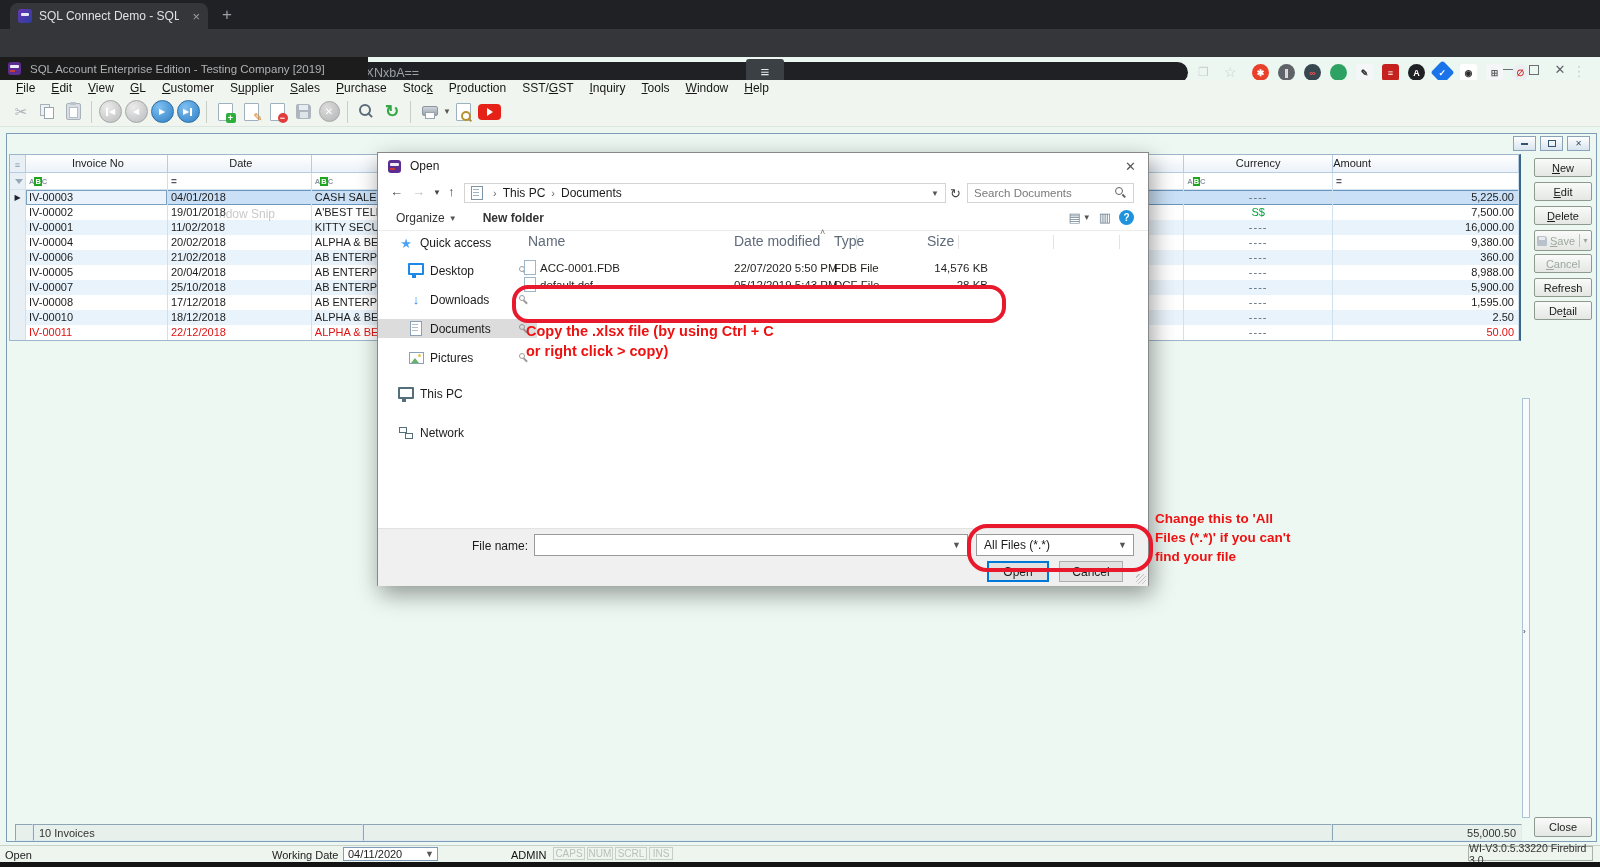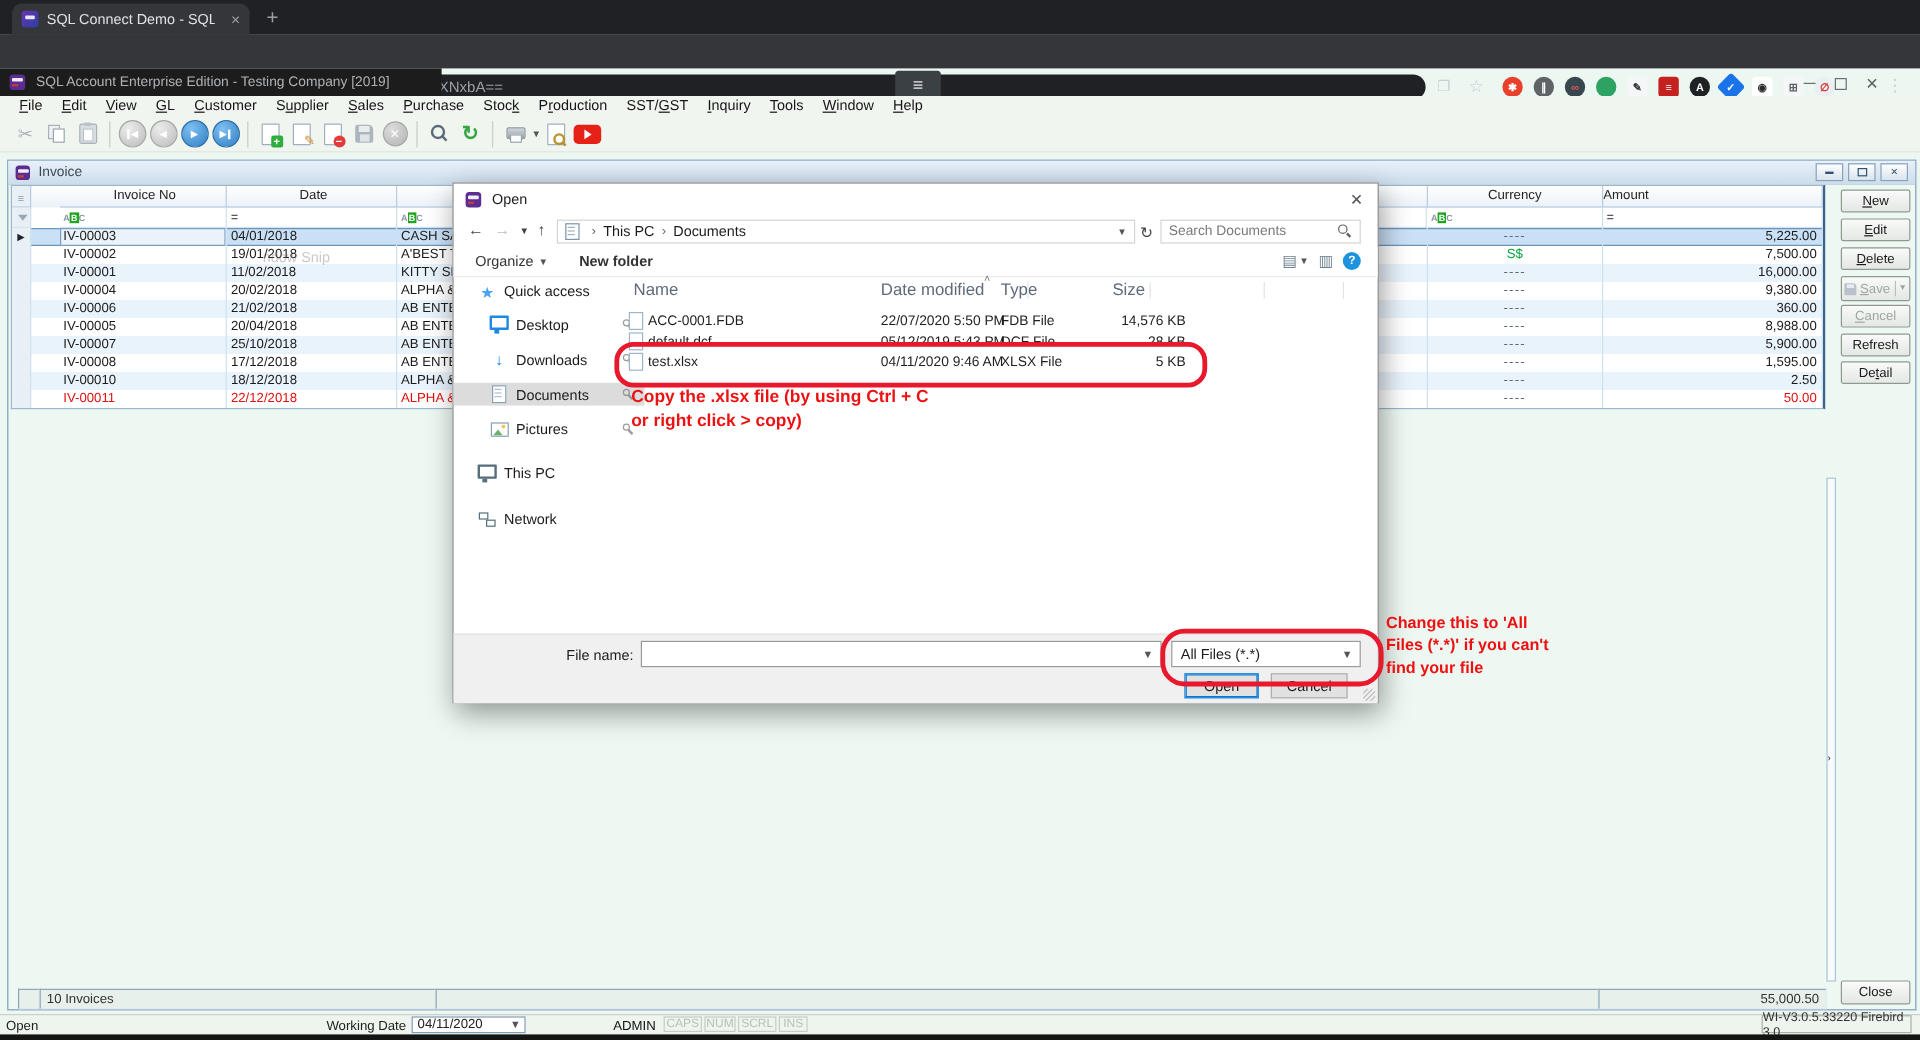--- a/index.html
+++ b/index.html
@@ -106,21 +106,21 @@
   #invctls{position:absolute;right:6px;top:2px;display:flex;gap:4px;}
   .tbctl{width:21px;height:13px;border:1px solid #8ba3b8;background:linear-gradient(#fefefe,#d8e4ee);
          display:flex;align-items:center;justify-content:center;color:#33536f;font-size:8px;}
   .tbctl .mbar{width:7px;height:2px;background:#33536f;}
   .tbctl .mbox{width:6px;height:5px;border:1px solid #33536f;}
   #tbl{position:absolute;left:2px;top:20px;width:1512px;border:1px solid #9db6cc;border-right:2px solid #39648c;
        box-sizing:border-box;background:#fff;}
   .trow{display:flex;height:15px;font-size:11px;color:#1c1c1c;}
   .trow>div{box-sizing:border-box;border-right:1px solid #cfe0ef;overflow:hidden;white-space:nowrap;}
   .c-gut{width:16px;background:#e8f0f6;display:flex;align-items:center;justify-content:center;}
-  .c-no{width:142px;padding:1px 0 0 3px;margin-left:24px;}
+  .c-no{width:142px;padding:1px 0 0 3px;}
   .c-dt{width:144px;padding:1px 0 0 3px;}
   .c-cu{width:873px;padding:1px 0 0 3px;}
   .c-cy{width:149px;text-align:center;padding-top:1px;}
   .c-am{width:186px;text-align:right;padding:1px 4px 0 0;}
   .thead{height:18px;background:linear-gradient(#ffffff,#eaf1f8);color:#222;}
   .thead>div{border-right:1px solid #b7cce0;border-bottom:1px solid #b7cce0;text-align:center;padding-top:2px;}
   .tfilter{height:17px;background:#fff;}
   .tfilter>div{border-bottom:1px solid #d5e3f0;display:flex;align-items:center;padding-left:3px;}
   .abc{display:flex;font-size:7.5px;font-weight:bold;color:#8b97a3;line-height:9px;}
   .abc b{background:#1fa51f;color:#fff;padding:0 1px;font-weight:bold;}
@@ -397,24 +397,20 @@
         <span class="ic-doc">
           <span class="minimag"></span>
         </span>
       </span>
       <span class="tico">
         <span class="ic-yt"></span>
       </span>
     </div>
 
   <div id="invwin">
-    <div id="invtitle">
-      <span class="sqlicon"></span>
-      <span class="t">Invoice</span>
-    </div>
     <div id="invctls">
       <span class="tbctl">
           <span class="mbar"></span>
         </span>
       <span class="tbctl">
           <span class="mbox"></span>
         </span>
       <span class="tbctl">✕</span>
     </div>
     <div id="tbl">
@@ -667,27 +663,20 @@
           <span class="ftype">FDB File</span>
           <span class="fsize">14,576 KB</span>
         </div>
         <div class="frow" style="top: 45px;">
           <span class="fico"></span>
           <span class="fname">default.dcf</span>
           <span class="fmod">05/12/2019 5:43 PM</span>
           <span class="ftype">DCF File</span>
           <span class="fsize">28 KB</span>
         </div>
-        <div class="frow" style="top: 62px;">
-          <span class="fico"></span>
-          <span class="fname">test.xlsx</span>
-          <span class="fmod">04/11/2020 9:46 AM</span>
-          <span class="ftype">XLSX File</span>
-          <span class="fsize">5 KB</span>
-        </div>
       </div>
 
     <div id="dfoot">
       <span id="fnlabel">File name:</span>
       <div id="fncombo">
         <span style="margin-left:5px;"></span>
         <span class="combo-dd">▼</span>
       </div>
       <div id="ftcombo">
         <span class="val">All Files (*.*)</span>

